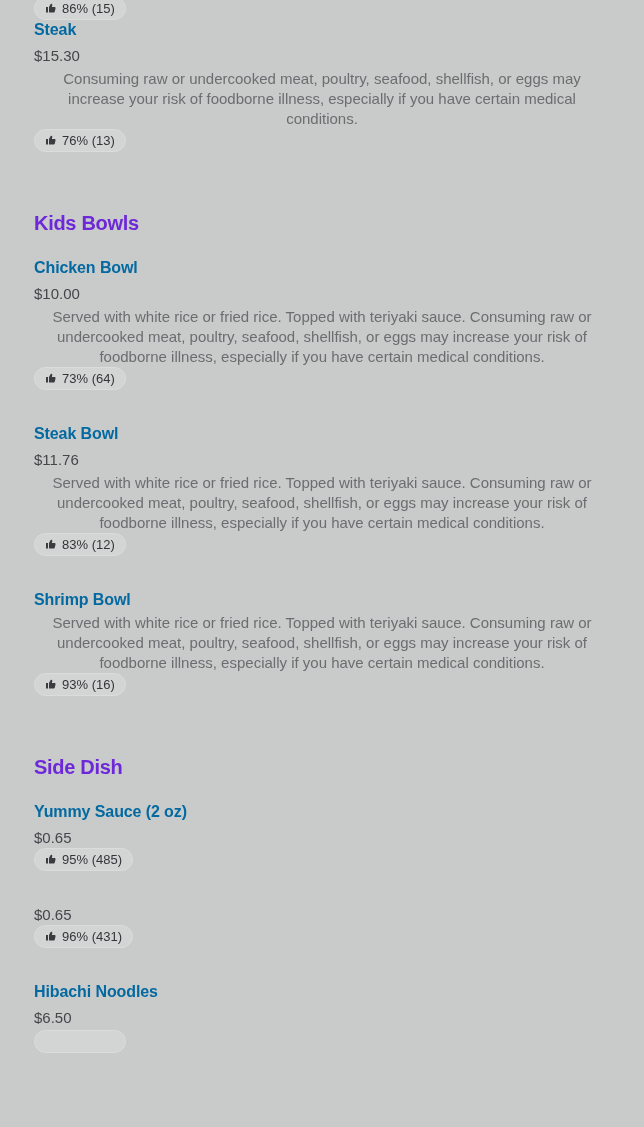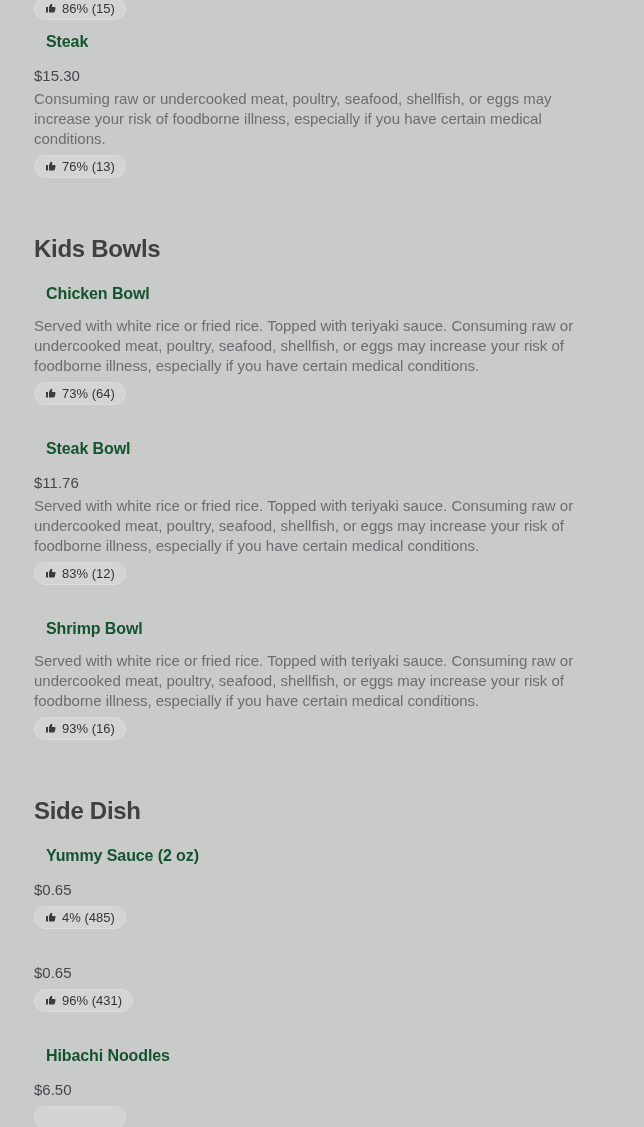--- a/index.html
+++ b/index.html
@@ -19,59 +19,60 @@
     box-sizing: border-box;
     width: 644px;
   }
   .section {
     margin-top: 56px;
   }
   .section.no-heading {
     margin-top: 0;
   }
   .section-heading {
-    font-size: 24px;
+    font-size: 20px;
     line-height: 30px;
     font-weight: bold;
     letter-spacing: -0.3px;
-    color: #404040;
+    color: #6d28d9;
     margin: 0 0 20px 0;
   }
   .menu-item {
     margin-top: 34px;
   }
   .menu-item:first-of-type {
     margin-top: 0;
   }
   .item-name {
     font-size: 16px;
     line-height: 20px;
     font-weight: bold;
     letter-spacing: -0.1px;
-    color: #14532d;
-    margin: 12px;
+    color: #0369a1;
+    margin: 0;
   }
   .item-price {
     font-size: 15px;
     line-height: 20px;
     color: #43474a;
-    margin-top: 14px;
+    margin-top: 6px;
   }
   .item-desc {
     font-size: 15px;
     line-height: 20px;
     color: #6b6e70;
     margin-top: 3px;
     max-width: 588px;
+    text-align: center;
   }
   .rating-badge {
     display: inline-flex;
     align-items: center;
     gap: 5px;
-    margin-top: 6px;
+    margin-top: 0;
     height: 23px;
     box-sizing: border-box;
     padding: 0 10px;
     background: #d3d4d4;
     border: 1px solid #dbdcdc;
     border-radius: 12px;
     font-size: 13px;
     color: #333639;
     white-space: nowrap;
   }
@@ -131,20 +132,21 @@
         <span>76% (13)</span>
       </span>
     </div>
   </div>
 
   <div class="section">
     <h2 class="section-heading">Kids Bowls</h2>
 
     <div class="menu-item">
       <div class="item-name">Chicken Bowl</div>
+      <div class="item-price">$10.00</div>
       <div class="item-desc">Served with white rice or fried rice. Topped with teriyaki sauce. Consuming raw or undercooked meat, poultry, seafood, shellfish, or eggs may increase your risk of foodborne illness, especially if you have certain medical conditions.</div>
       <span class="rating-badge">
         <span class="thumb">
           <svg viewBox="0 0 24 24">
               <path d="M2 10h4v11H2zM8 21h9.4c1.1 0 2-.75 2.2-1.8l1.5-6.6c.3-1.3-.7-2.6-2.1-2.6h-5.3l.9-4.2c.2-1.1-.5-2.2-1.6-2.4-.8-.2-1.6.2-2 .9L8 10z"></path>
             </svg>
         </span>
         <span>73% (64)</span>
       </span>
     </div>
@@ -182,21 +184,21 @@
 
     <div class="menu-item">
       <div class="item-name">Yummy Sauce (2 oz)</div>
       <div class="item-price">$0.65</div>
       <span class="rating-badge">
         <span class="thumb">
           <svg viewBox="0 0 24 24">
               <path d="M2 10h4v11H2zM8 21h9.4c1.1 0 2-.75 2.2-1.8l1.5-6.6c.3-1.3-.7-2.6-2.1-2.6h-5.3l.9-4.2c.2-1.1-.5-2.2-1.6-2.4-.8-.2-1.6.2-2 .9L8 10z"></path>
             </svg>
         </span>
-        <span>4% (485)</span>
+        <span>95% (485)</span>
       </span>
     </div>
 
     <div class="menu-item">
       <div class="item-price">$0.65</div>
       <span class="rating-badge">
         <span class="thumb">
           <svg viewBox="0 0 24 24">
               <path d="M2 10h4v11H2zM8 21h9.4c1.1 0 2-.75 2.2-1.8l1.5-6.6c.3-1.3-.7-2.6-2.1-2.6h-5.3l.9-4.2c.2-1.1-.5-2.2-1.6-2.4-.8-.2-1.6.2-2 .9L8 10z"></path>
             </svg>

